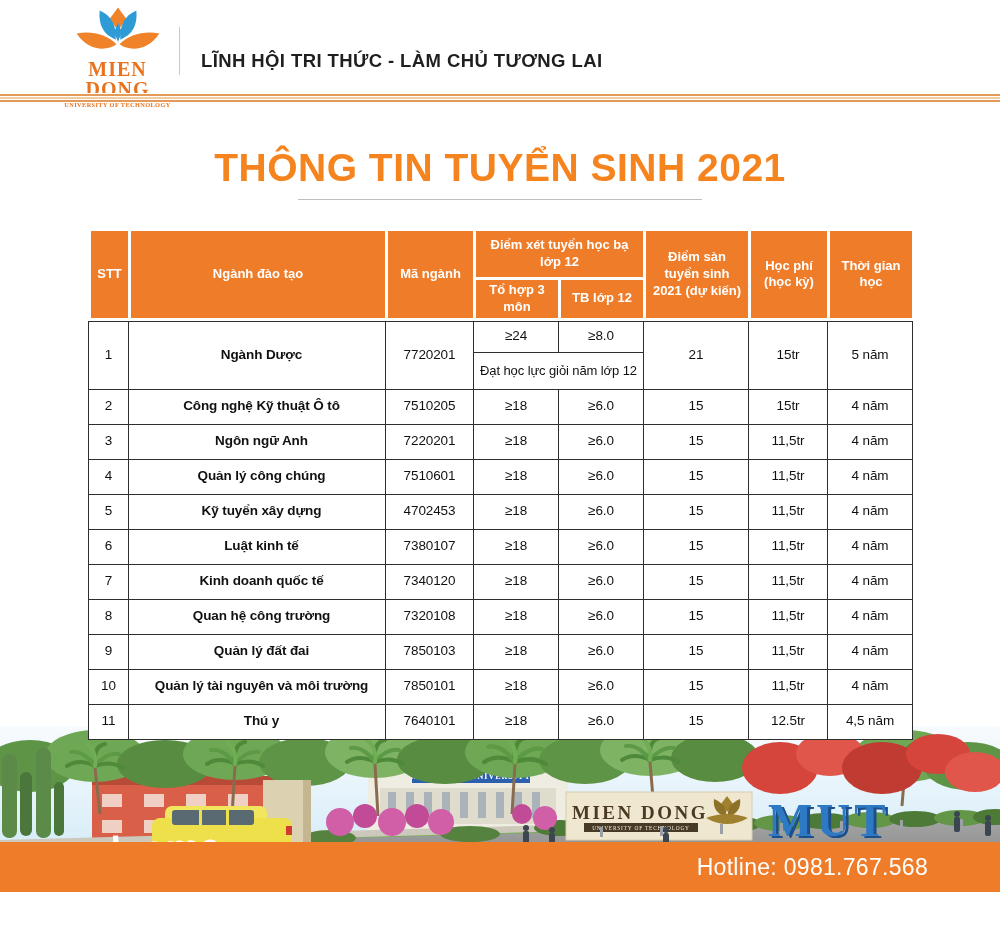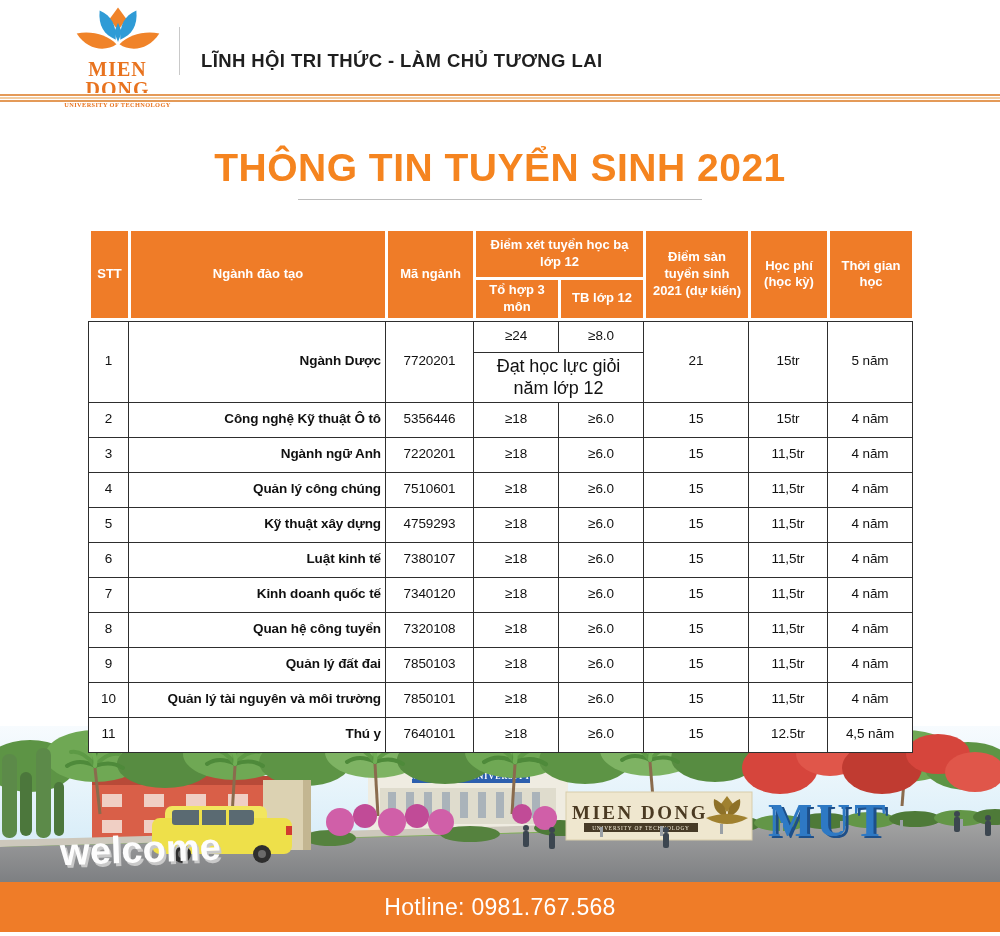--- a/index.html
+++ b/index.html
@@ -35,32 +35,32 @@
   .head-table th{background:#ef7c28;color:#ffffff;border:3px solid #ffffff;
      font-size:13px;font-weight:700;text-align:center;vertical-align:middle;
      padding:2px 3px;line-height:1.3;}
   .head-table tr.h1 th{height:42px;}
   .head-table tr.h2 th{height:30px;}
 
   .body-table{background:#ffffff;}
   .body-table td{border:1px solid #2e2e2e;background:#ffffff;color:#111111;
      font-size:13.5px;text-align:center;vertical-align:middle;padding:2px 4px;
      letter-spacing:-.1px;line-height:1.25;}
-  .body-table td.major{text-align:right;padding-left:13px;font-weight:700;}
+  .body-table td.major{text-align:center;padding-left:13px;font-weight:700;}
   .body-table tr{height:35px;}
   .body-table tr.row-a{height:31px;}
   .body-table tr.row-b{height:37px;}
-  .body-table td.note{font-size:18px;}
+  .body-table td.note{font-size:13px;}
 
   
   .campus{position:absolute;left:0;top:726px;width:1000px;height:160px;z-index:1;}
 
   
-  .footer{position:absolute;left:0;top:882px;width:1000px;height:50px;background:#ef7c28;
-     display:flex;align-items:center;justify-content:center;
+  .footer{position:absolute;left:0;top:842px;width:1000px;height:50px;background:#ef7c28;
+     display:flex;align-items:center;justify-content:flex-end;
      padding:0 72px;box-sizing:border-box;z-index:6;}
   .footer .ftext{color:#ffffff;font-size:23px;font-weight:400;letter-spacing:.3px;}
 </style>
 </head>
 <body>
 
 <div class="page">
 
   <div class="top-header">
     <div class="logo-block">
@@ -136,51 +136,51 @@
         <td rowspan="2">15tr</td>
         <td rowspan="2">5 năm</td>
       </tr>
       <tr class="row-b">
         <td colspan="2" class="note">Đạt học lực giỏi năm lớp 12</td>
       </tr>
 
       <tr>
         <td>2</td>
         <td class="major">Công nghệ Kỹ thuật Ô tô</td>
-        <td>5356446</td>
+        <td>7510205</td>
         <td>≥18</td>
         <td>≥6.0</td>
         <td>15</td>
         <td>15tr</td>
         <td>4 năm</td>
       </tr>
       <tr>
         <td>3</td>
-        <td class="major">Ngành ngữ Anh</td>
+        <td class="major">Ngôn ngữ Anh</td>
         <td>7220201</td>
         <td>≥18</td>
         <td>≥6.0</td>
         <td>15</td>
         <td>11,5tr</td>
         <td>4 năm</td>
       </tr>
       <tr>
         <td>4</td>
         <td class="major">Quản lý công chúng</td>
         <td>7510601</td>
         <td>≥18</td>
         <td>≥6.0</td>
         <td>15</td>
         <td>11,5tr</td>
         <td>4 năm</td>
       </tr>
       <tr>
         <td>5</td>
-        <td class="major">Kỹ thuật xây dựng</td>
-        <td>4759293</td>
+        <td class="major">Kỹ tuyển xây dựng</td>
+        <td>4702453</td>
         <td>≥18</td>
         <td>≥6.0</td>
         <td>15</td>
         <td>11,5tr</td>
         <td>4 năm</td>
       </tr>
       <tr>
         <td>6</td>
         <td class="major">Luật kinh tế</td>
         <td>7380107</td>
@@ -195,21 +195,21 @@
         <td class="major">Kinh doanh quốc tế</td>
         <td>7340120</td>
         <td>≥18</td>
         <td>≥6.0</td>
         <td>15</td>
         <td>11,5tr</td>
         <td>4 năm</td>
       </tr>
       <tr>
         <td>8</td>
-        <td class="major">Quan hệ công tuyển</td>
+        <td class="major">Quan hệ công trường</td>
         <td>7320108</td>
         <td>≥18</td>
         <td>≥6.0</td>
         <td>15</td>
         <td>11,5tr</td>
         <td>4 năm</td>
       </tr>
       <tr>
         <td>9</td>
         <td class="major">Quản lý đất đai</td>

